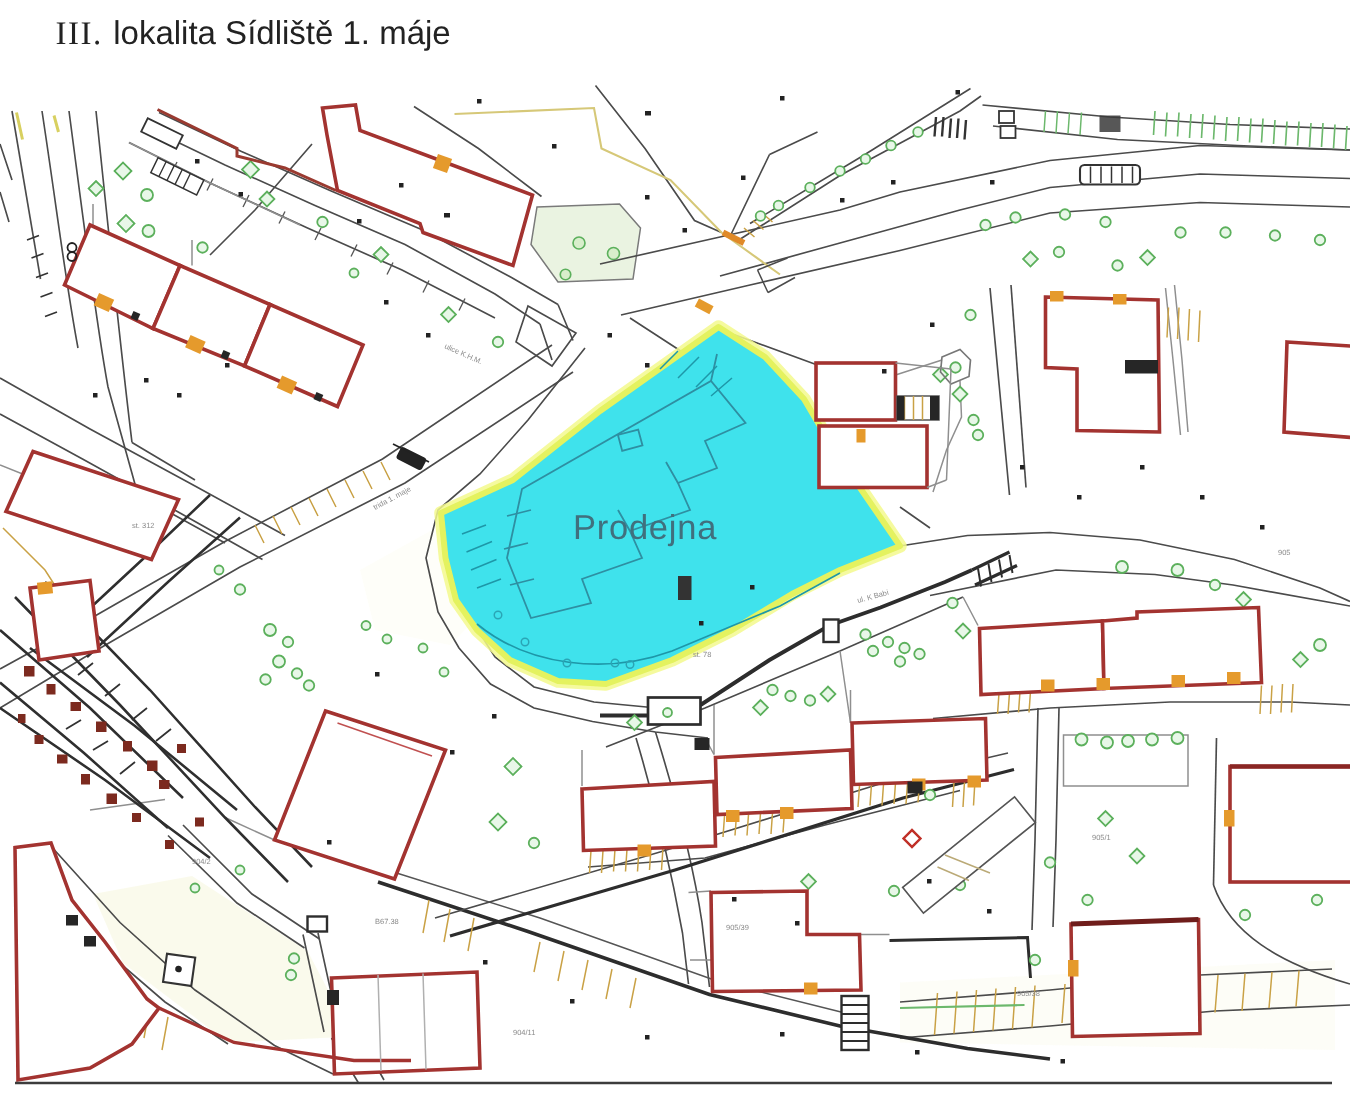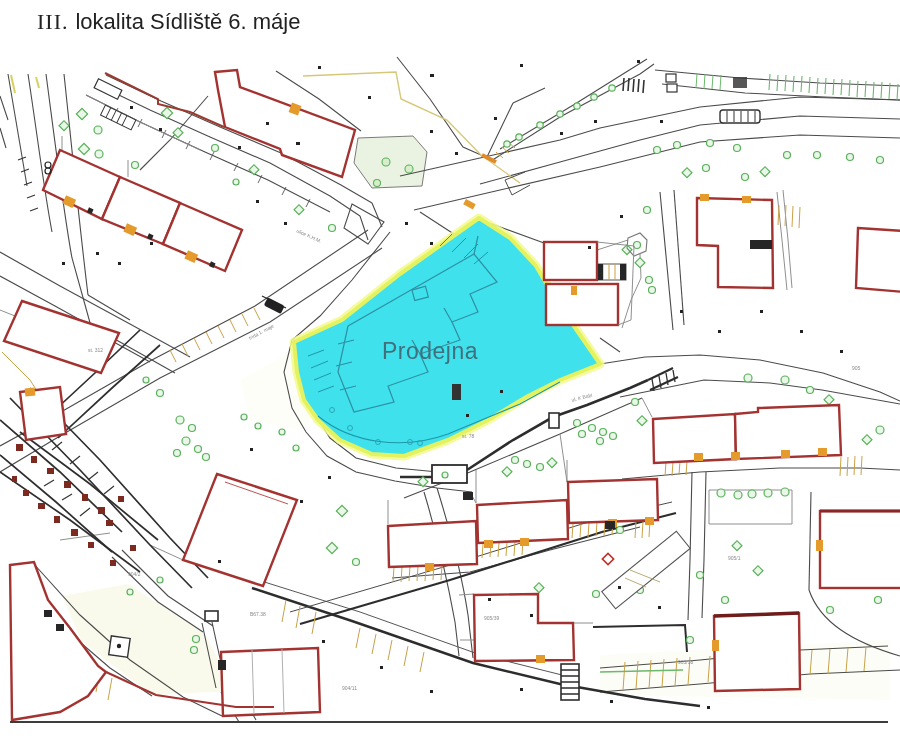--- a/index.html
+++ b/index.html
@@ -6,21 +6,21 @@
   .page{position:relative;width:900px;height:741px;font-family:"Liberation Sans",sans-serif;}
   .title{position:absolute;left:37px;top:9px;font-size:22px;color:#222222;white-space:nowrap;}
   .title .rn{font-family:"Liberation Serif",serif;letter-spacing:1px;}
   .title .tx{margin-left:7px;}
   svg{position:absolute;left:0;top:0;filter:blur(0.5px);}
 </style>
 </head>
 <body>
 <div class="page">
 
-<div class="title"><span class="rn">III.</span><span class="tx">lokalita Sídliště 6. máje</span></div>
+<div class="title"><span class="rn">III.</span><span class="tx">lokalita Sídliště 1. máje</span></div>
 <svg width="900" height="741" viewBox="0 0 900 741">
 
 <polygon points="62,596 128,584 205,634 235,691 152,695 82,642" fill="#f3f3d4" opacity="0.45"></polygon>
 
 <polygon points="240,380 330,330 370,360 300,430 250,420" fill="#fbfbee" opacity="0.35"></polygon>
 
 <polygon points="600,655 890,640 890,700 600,695" fill="#f8f8e4" opacity="0.3"></polygon>
 
 <polygon points="358,138 413,136 427,152 422,186 372,188 354,163" fill="#eaf3e1" stroke="#7a7a7a" stroke-width="1"></polygon>
 

